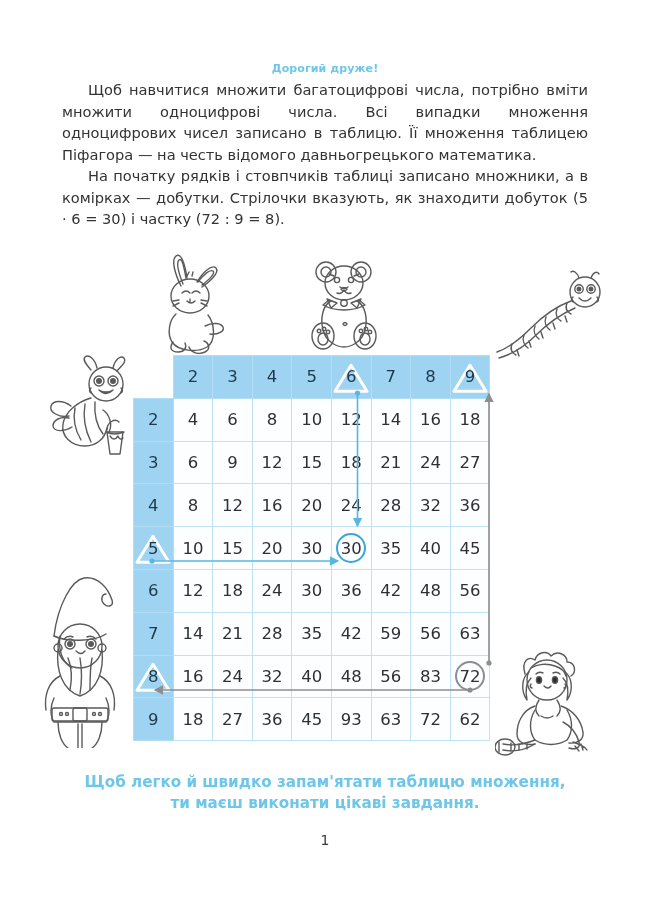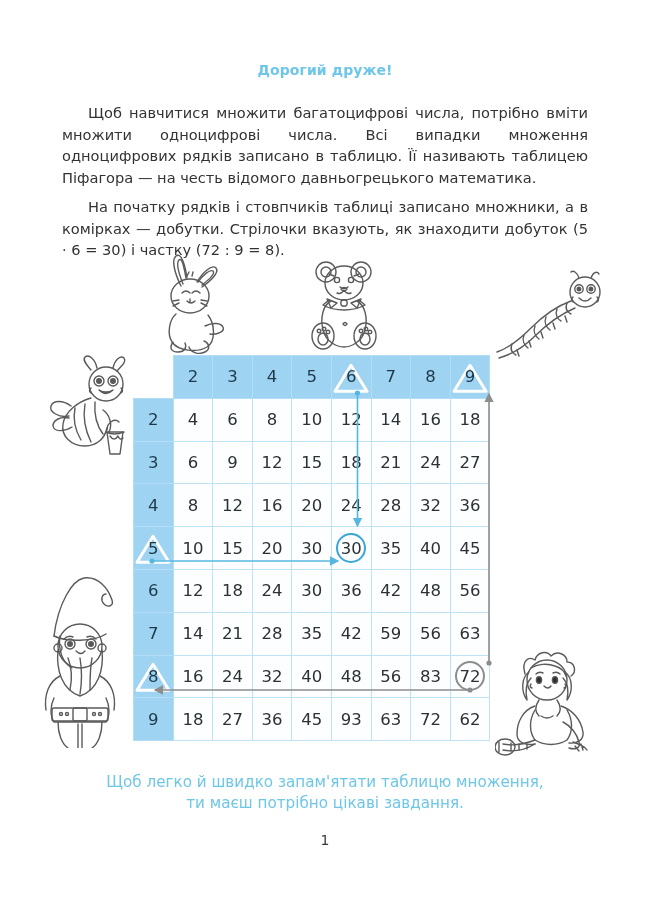--- a/index.html
+++ b/index.html
@@ -19,35 +19,35 @@
 
   
   .intro {
     position: absolute;
     left: 62px;
     top: 62px;
     width: 526px;
   }
   .intro-title {
     color: #6ec6e8;
-    font-size: 14px;
+    font-size: 11px;
     font-weight: 700;
     text-align: center;
     letter-spacing: .1px;
-    margin-bottom: 24px;
+    margin-bottom: 4px;
   }
   .intro-para {
     color: #333333;
     font-size: 14.6px;
     line-height: 21.5px;
     text-align: justify;
     text-indent: 26px;
     text-justify: inter-word;
   }
-  .intro-para + .intro-para { margin-top: 8px; }
+  .intro-para + .intro-para { margin-top: 0px; }
 
   
   #mult-table-wrap {
     position: absolute;
     left: 133px;
     top: 355px;
     width: 357px;
     height: 385px;
   }
   table.mult {
@@ -118,41 +118,41 @@
 
   
   .footer-note {
     position: absolute;
     left: 60px;
     top: 772px;
     width: 530px;
     text-align: center;
     color: #6ec6e8;
     font-size: 15.2px;
-    font-weight: 400;
+    font-weight: 700;
     line-height: 21px;
   }
   .page-number {
     position: absolute;
     left: 0;
     top: 832px;
     width: 650px;
     text-align: center;
     color: #3a3a3a;
     font-size: 14px;
   }
 </style>
 </head>
 <body>
 
 <div class="page">
 
   <div class="intro">
     <div class="intro-title">Дорогий друже!</div>
-    <p class="intro-para">Щоб навчитися множити багатоцифрові числа, потрібно вміти множити одноцифрові числа. Всі випадки множення одноцифрових рядків записано в таблицю. Її називають таблицею Піфагора — на честь відомого давньогрецького математика.</p>
+    <p class="intro-para">Щоб навчитися множити багатоцифрові числа, потрібно вміти множити одноцифрові числа. Всі випадки множення одноцифрових чисел записано в таблицю. Її множення таблицею Піфагора — на честь відомого давньогрецького математика.</p>
     <p class="intro-para">На початку рядків і стовпчиків таблиці записано множники, а в комірках — добутки. Стрілочки вказують, як знаходити добуток (5 · 6 = 30) і частку (72 : 9 = 8).</p>
   </div>
 
   <div class="illo" style="left:145px; top:252px;">
     <svg width="92" height="104" viewBox="0 0 92 104" fill="none" stroke="#5a5a5a" stroke-width="1.4" stroke-linecap="round" stroke-linejoin="round">
       <path d="M36 34 C30 22 26 8 31 4 C36 0 40 12 42 26"></path>
       <path d="M38 32 C34 22 31 11 34 8 C37 5 39 15 41 26"></path>
       <path d="M52 30 C58 20 67 12 71 16 C75 21 64 30 57 35"></path>
       <path d="M53 30 C58 23 65 17 68 19 C71 22 62 29 57 33"></path>
       <ellipse cx="45" cy="44" rx="19" ry="17"></ellipse>
@@ -443,17 +443,17 @@
     <g>
       <circle cx="489" cy="663" r="2.6" fill="#8d8d8d"></circle>
       <line x1="489" y1="663" x2="489" y2="394" stroke="#8d8d8d" stroke-width="1.6" marker-end="url(#ah-gray)"></line>
       <circle cx="470" cy="690" r="2.6" fill="#8d8d8d"></circle>
       <line x1="470" y1="690" x2="155" y2="690" stroke="#8d8d8d" stroke-width="1.6" marker-end="url(#ah-gray)"></line>
     </g>
   </svg>
 
   <div class="footer-note">
     <div>Щоб легко й швидко запам'ятати таблицю множення,</div>
-    <div>ти маєш потрібно цікаві завдання.</div>
+    <div>ти маєш виконати цікаві завдання.</div>
   </div>
   <div class="page-number">1</div>
 
 </div>
 
 </body></html>

